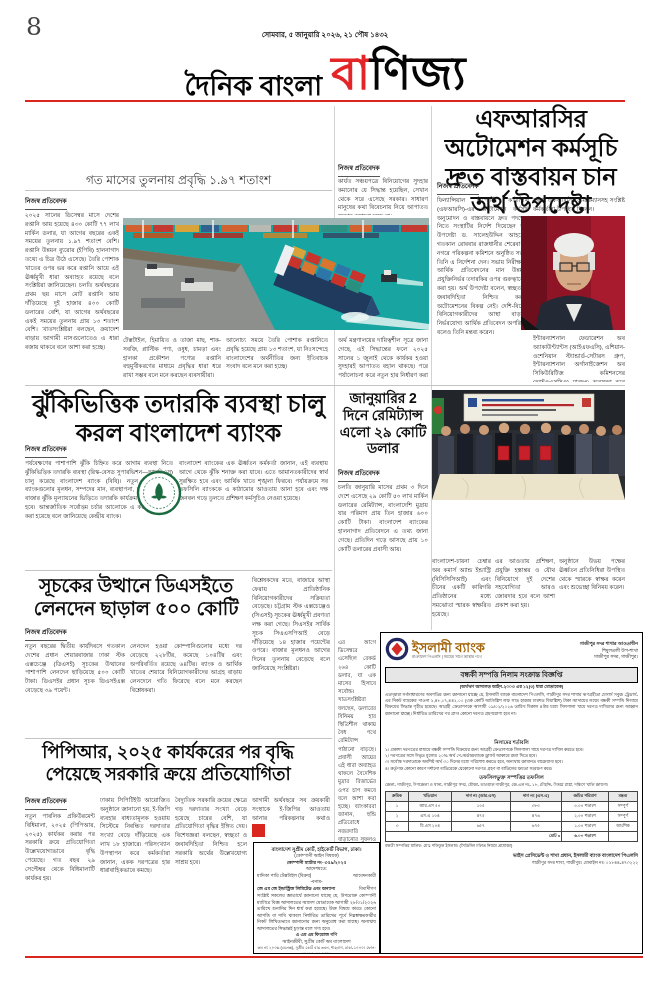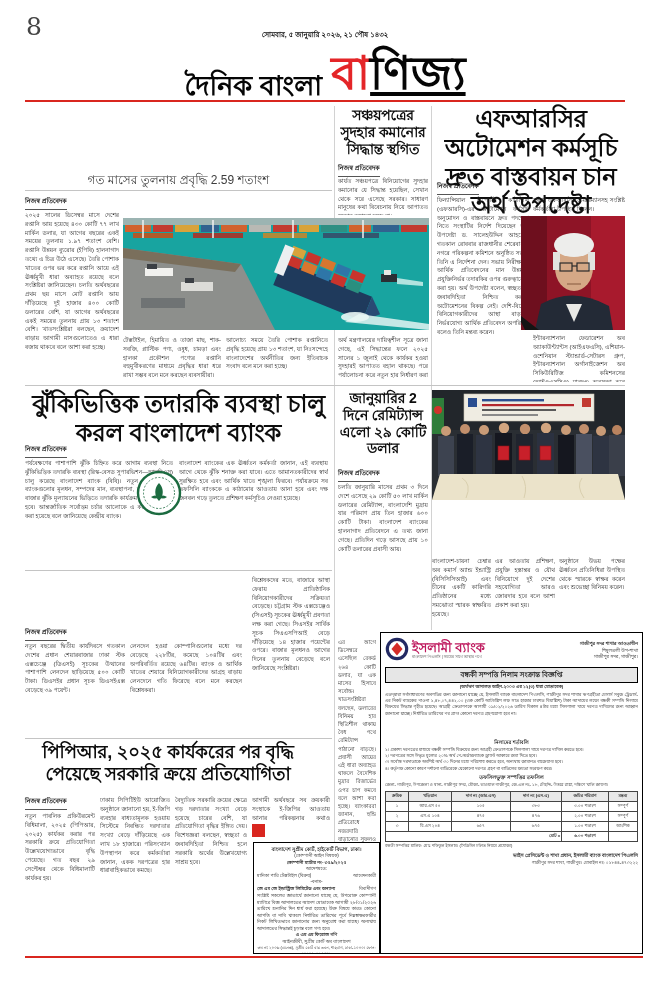--- a/index.html
+++ b/index.html
@@ -22,31 +22,31 @@
   table.sched th{background:#e9e9e9;font-weight:bold;}
 </style>
 </head>
 <body>
 
 <div id="page">
 
   <div class="abs" style="left:26px;top:12px;font-family:'DejaVu Serif',serif;font-size:25px;color:#454545;">8</div>
   <div class="abs center" style="left:0;right:0;top:29px;font-size:7px;font-weight:bold;color:#111;">সোমবার, ৫ জানুয়ারি ২০২৬, ২১ পৌষ ১৪৩২</div>
   <div class="abs center" style="left:0;right:0;top:38px;">
-    <span style="font-size:27px;font-weight:800;color:#050505;margin-right:9px;vertical-align:-6px;">দৈনিক বাংলা</span><span style="font-size:46px;font-weight:900;color:#e42528;">বা</span><span style="font-size:46px;font-weight:900;color:#050505;text-decoration:underline;">ণিজ্য</span>
+    <span style="font-size:27px;font-weight:800;color:#050505;margin-right:9px;vertical-align:-6px;">দৈনিক বাংলা</span><span style="font-size:46px;font-weight:900;color:#e42528;">বা</span><span style="font-size:46px;font-weight:900;color:#050505;">ণিজ্য</span>
   </div>
   <div class="rule-red" style="left:25px;top:100px;width:600px;"></div>
 
   <div class="vline" style="left:334px;top:106px;height:846px;"></div>
   <div class="vline" style="left:431px;top:106px;height:524px;"></div>
   <div class="hline" style="left:25px;top:385px;width:600px;"></div>
   <div class="hline" style="left:25px;top:570px;width:307px;"></div>
   <div class="hline" style="left:25px;top:738px;width:307px;"></div>
 
-  <div class="abs center" style="left:25px;top:171px;width:307px;font-size:12px;color:#3d3d3d;">গত মাসের তুলনায় প্রবৃদ্ধি 2.59 শতাংশ</div>
+  <div class="abs center" style="left:25px;top:171px;width:307px;font-size:12px;color:#3d3d3d;">গত মাসের তুলনায় প্রবৃদ্ধি ১.৯৭ শতাংশ</div>
   <div class="hline" style="left:25px;top:190px;width:307px;"></div>
   <div class="byline" style="left:25px;top:196px;">নিজস্ব প্রতিবেদক</div>
   <div class="col" style="left:25px;top:211px;width:94px;height:172px;">২০২৫ সালের ডিসেম্বর মাসে দেশের রপ্তানি আয় হয়েছে ৪৩০ কোটি ৭৭ লাখ মার্কিন ডলার, যা আগের বছরের একই সময়ের তুলনায় ১.৯৭ শতাংশ বেশি। রপ্তানি উন্নয়ন ব্যুরোর (ইপিবি) হালনাগাদ তথ্যে এ চিত্র উঠে এসেছে। তৈরি পোশাক খাতের ওপর ভর করে রপ্তানি আয়ে এই ঊর্ধ্বমুখী ধারা অব্যাহত রয়েছে বলে সংশ্লিষ্টরা জানিয়েছেন। চলতি অর্থবছরের প্রথম ছয় মাসে মোট রপ্তানি আয় দাঁড়িয়েছে দুই হাজার ৪০০ কোটি ডলারের বেশি, যা আগের অর্থবছরের একই সময়ের তুলনায় প্রায় ১৩ শতাংশ বেশি। খাতসংশ্লিষ্টরা বলছেন, ক্রয়াদেশ বাড়ায় আগামী মাসগুলোতেও এ ধারা বজায় থাকবে বলে আশা করা হচ্ছে।</div>
 
   <div class="photo" style="left:123px;top:218px;width:306px;height:112px;">
     <svg width="306" height="112" viewBox="0 0 306 112" xmlns="http://www.w3.org/2000/svg">
       <rect x="0" y="0" width="306" height="112" fill="#18a4a0"></rect>
       <rect x="0" y="0" width="306" height="7" fill="#9cb4b2"></rect>
       <g>
         <rect x="2" y="7" width="26" height="7" fill="#d1622f"></rect>
@@ -95,21 +95,20 @@
       <polygon points="236,96 306,106 306,112 222,104" fill="#d8efed" opacity="0.9"></polygon>
       <ellipse cx="232" cy="99" rx="14" ry="5" fill="#eaf7f5" opacity="0.9"></ellipse>
       <rect x="258" y="56" width="16" height="8" fill="#2b2e33"></rect>
       <rect x="261" y="52" width="7" height="5" fill="#e8e8e4"></rect>
       <polygon points="274,60 300,64 300,68 274,66" fill="#cdeeea" opacity="0.85"></polygon>
     </svg>
   </div>
   <div class="col" style="left:123px;top:336px;width:98px;height:46px;">টেক্সটাইল, হিমায়িত ও তাজা মাছ, শাক-সবজি, প্লাস্টিক পণ্য, ওষুধ, চামড়া এবং হালকা প্রকৌশল পণ্যের রপ্তানি বহুমুখীকরণের মাধ্যমে প্রবৃদ্ধির ধারা ধরে রাখা সম্ভব বলে মনে করছেন ব্যবসায়ীরা।</div>
   <div class="col" style="left:226px;top:336px;width:102px;height:46px;">আলোচ্য সময়ে তৈরি পোশাক রপ্তানিতে প্রবৃদ্ধি হয়েছে প্রায় ১৩ শতাংশ, যা নিঃসন্দেহে বাংলাদেশের অর্থনীতির জন্য ইতিবাচক সংবাদ বলে মনে করা হচ্ছে।</div>
 
-  <div class="abs hl" style="left:338px;top:107px;width:90px;font-size:14px;">সঞ্চয়পত্রের সুদহার কমানোর সিদ্ধান্ত স্থগিত</div>
   <div class="byline" style="left:338px;top:163px;">নিজস্ব প্রতিবেদক</div>
   <div class="col" style="left:338px;top:177px;width:90px;height:38px;">কার্যত সঞ্চয়পত্রে বিনিয়োগের সুদহার কমানোর যে সিদ্ধান্ত হয়েছিল, সেখান থেকে সরে এসেছে সরকার। সাধারণ মানুষের কথা বিবেচনায় নিয়ে আপাতত সুদহার কমানো হচ্ছে না।</div>
   <div class="col" style="left:338px;top:336px;width:90px;height:46px;">অর্থ মন্ত্রণালয়ের দায়িত্বশীল সূত্রে জানা গেছে, এই সিদ্ধান্তের ফলে ২০২৫ সালের ১ জুলাই থেকে কার্যকর হওয়া সুদহারই আপাতত বহাল থাকছে। পরে পর্যালোচনা করে নতুন হার নির্ধারণ করা হবে।</div>
 
   <div class="abs hl" style="left:437px;top:105px;width:188px;font-size:24px;">এফআরসির অটোমেশন কর্মসূচি দ্রুত বাস্তবায়ন চান অর্থ উপদেষ্টা</div>
   <div class="byline" style="left:437px;top:181px;">নিজস্ব প্রতিবেদক</div>
   <div class="col" style="left:437px;top:196px;width:92px;height:186px;">ফিন্যান্সিয়াল রিপোর্টিং কাউন্সিল (এফআরসি)-এর অটোমেশন কর্মসূচি অনুমোদন ও বাস্তবায়নে দ্রুত পদক্ষেপ নিতে সংস্থাটির নির্দেশ দিয়েছেন অর্থ উপদেষ্টা ড. সালেহউদ্দিন আহমেদ। গতকাল রোববার রাজধানীর শেরেবাংলা নগরে পরিকল্পনা কমিশনে অনুষ্ঠিত সভায় তিনি এ নির্দেশনা দেন। সভায় নিরীক্ষা ও আর্থিক প্রতিবেদনের মান উন্নয়নে প্রযুক্তিনির্ভর তদারকির ওপর গুরুত্বারোপ করা হয়। অর্থ উপদেষ্টা বলেন, স্বচ্ছতা ও জবাবদিহিতা নিশ্চিত করতে অটোমেশনের বিকল্প নেই। দেশি-বিদেশি বিনিয়োগকারীদের আস্থা বাড়াতে নির্ভরযোগ্য আর্থিক প্রতিবেদন অপরিহার্য বলেও তিনি মন্তব্য করেন।</div>
   <div class="col" style="left:533px;top:196px;width:92px;height:18px;">সভায় এফআরসির চেয়ারম্যানসহ সংশ্লিষ্ট কর্মকর্তারা উপস্থিত ছিলেন।</div>
   <div class="photo" style="left:521px;top:216px;width:104px;height:114px;">
     <svg width="104" height="114" viewBox="0 0 104 114" xmlns="http://www.w3.org/2000/svg">
@@ -191,20 +190,21 @@
         <rect x="108" y="56" width="11" height="14" fill="#c8202a" stroke="#8e1418" stroke-width="0.6"></rect>
       </g>
       <polygon points="8,84 186,84 193,110 0,110" fill="#ebe3ca"></polygon>
       <path d="M30,88 Q40,94 34,108 M90,86 Q96,96 92,108 M150,88 Q144,96 152,108" stroke="#d9cfae" stroke-width="1" fill="none"></path>
     </svg>
   </div>
   <div class="col" style="left:432px;top:557px;width:59px;height:71px;">বাংলাদেশ-চায়না চেম্বার অব কমার্স অ্যান্ড ইন্ডাস্ট্রি (বিসিসিসিআই) এবং চীনের একটি কারিগরি প্রতিষ্ঠানের মধ্যে সমঝোতা স্মারক স্বাক্ষরিত হয়েছে।</div>
   <div class="col" style="left:495px;top:557px;width:60px;height:71px;">এর আওতায় প্রশিক্ষণ, প্রযুক্তি হস্তান্তর ও যৌথ বিনিয়োগে দুই দেশের সহযোগিতা আরও জোরদার হবে বলে আশা প্রকাশ করা হয়।</div>
   <div class="col" style="left:559px;top:557px;width:66px;height:71px;">অনুষ্ঠানে উভয় পক্ষের ঊর্ধ্বতন প্রতিনিধিরা উপস্থিত থেকে স্মারকে স্বাক্ষর করেন এবং শুভেচ্ছা বিনিময় করেন।</div>
 
+  <div class="abs hl" style="left:25px;top:575px;width:222px;font-size:19px;">সূচকের উত্থানে ডিএসইতে লেনদেন ছাড়াল ৫০০ কোটি</div>
   <div class="byline" style="left:25px;top:627px;">নিজস্ব প্রতিবেদক</div>
   <div class="col" style="left:25px;top:642px;width:100px;height:92px;">নতুন বছরের দ্বিতীয় কার্যদিবসে গতকাল দেশের প্রধান শেয়ারবাজার ঢাকা স্টক এক্সচেঞ্জে (ডিএসই) সূচকের উত্থানের পাশাপাশি লেনদেন ছাড়িয়েছে ৫০০ কোটি টাকা। ডিএসইর প্রধান সূচক ডিএসইএক্স বেড়েছে ৩৯ পয়েন্ট।</div>
   <div class="col" style="left:130px;top:642px;width:112px;height:92px;">লেনদেন হওয়া কোম্পানিগুলোর মধ্যে দর বেড়েছে ২২৮টির, কমেছে ১০৪টির এবং অপরিবর্তিত রয়েছে ৬৪টির। ব্যাংক ও আর্থিক খাতের শেয়ারে বিনিয়োগকারীদের আগ্রহ বাড়ায় লেনদেনে গতি ফিরেছে বলে মনে করছেন বিশ্লেষকরা।</div>
   <div class="col" style="left:252px;top:576px;width:78px;height:158px;">বিশ্লেষকদের মতে, বাজারে আস্থা ফেরায় প্রাতিষ্ঠানিক বিনিয়োগকারীদের সক্রিয়তা বেড়েছে। চট্টগ্রাম স্টক এক্সচেঞ্জেও (সিএসই) সূচকের ঊর্ধ্বমুখী প্রবণতা লক্ষ করা গেছে। সিএসইর সার্বিক সূচক সিএএসপিআই বেড়ে দাঁড়িয়েছে ১৪ হাজার পয়েন্টের ওপরে। বাজার মূলধনও আগের দিনের তুলনায় বেড়েছে বলে জানিয়েছে সংশ্লিষ্টরা।</div>
 
   <div class="abs hl" style="left:25px;top:742px;width:286px;font-size:18px;text-align:center;">পিপিআর, ২০২৫ কার্যকরের পর বৃদ্ধি পেয়েছে সরকারি ক্রয়ে প্রতিযোগিতা</div>
   <div class="byline" style="left:25px;top:796px;">নিজস্ব প্রতিবেদক</div>
   <div class="col" style="left:25px;top:812px;width:70px;height:140px;">নতুন পাবলিক প্রকিউরমেন্ট বিধিমালা, ২০২৫ (পিপিআর, ২০২৫) কার্যকর করার পর সরকারি ক্রয়ে প্রতিযোগিতা উল্লেখযোগ্যভাবে বৃদ্ধি পেয়েছে। গত বছর ২৯ সেপ্টেম্বর থেকে বিধিমালাটি কার্যকর হয়।</div>
   <div class="col" style="left:100px;top:796px;width:70px;height:156px;">ঢাকায় সিপিটিইউ আয়োজিত অনুষ্ঠানে জানানো হয়, ই-জিপি ব্যবহার বাধ্যতামূলক হওয়ায় সিস্টেমে নিবন্ধিত দরদাতার সংখ্যা বেড়ে দাঁড়িয়েছে এক লাখ ১৮ হাজারে। পরিসংখ্যান উপস্থাপন করে কর্মকর্তারা জানান, একক দরপত্রের হার ধারাবাহিকভাবে কমছে।</div>
   <div class="col" style="left:175px;top:796px;width:72px;height:156px;">বৈদ্যুতিক সরকারি ক্রয়ের ক্ষেত্রে গড় দরদাতার সংখ্যা বেড়ে হয়েছে চারের বেশি, যা প্রতিযোগিতা বৃদ্ধির ইঙ্গিত দেয়। বিশেষজ্ঞরা বলছেন, স্বচ্ছতা ও জবাবদিহিতা নিশ্চিত হলে সরকারি অর্থের উল্লেখযোগ্য সাশ্রয় হবে।</div>
@@ -234,21 +234,21 @@
   <div class="adbox" style="left:380px;top:632px;width:263px;height:322px;border-width:1.5px;padding:4px;">
     <div style="display:flex;align-items:center;justify-content:space-between;">
       <div style="display:flex;align-items:center;gap:3px;">
         <span>
           <svg width="24" height="24" viewBox="0 0 26 26" xmlns="http://www.w3.org/2000/svg">
             <circle cx="13" cy="13" r="10.5" fill="#ffffff" stroke="#232a63" stroke-width="3.4"></circle>
             <path d="M13,6 L19,13 L13,20 L7,13 Z" fill="#d42b27"></path>
           </svg>
         </span>
         <span>
-          <div style="font-size:13px;font-weight:900;color:#be185d;line-height:1;">ইসলামী ব্যাংক</div>
+          <div style="font-size:13px;font-weight:900;color:#a16207;line-height:1;">ইসলামী ব্যাংক</div>
           <div style="font-size:3.8px;color:#444;">বাংলাদেশ পিএলসি | সময়ের সাথে আস্থার পথে</div>
         </span>
       </div>
       <div style="text-align:right;font-size:4.6px;line-height:1.4;">
         <div style="font-weight:bold;">গাজীপুর সদর শাখার আওতাধীন</div>
         <div>শিমুলতলী উপ-শাখা</div>
         <div>গাজীপুর সদর, গাজীপুর।</div>
       </div>
     </div>
     <div style="border:1px solid #000;background:#e6e6e6;text-align:center;font-weight:bold;font-size:7px;margin-top:2px;padding:1px 0;">বন্ধকী সম্পত্তি নিলাম সংক্রান্ত বিজ্ঞপ্তি</div>

